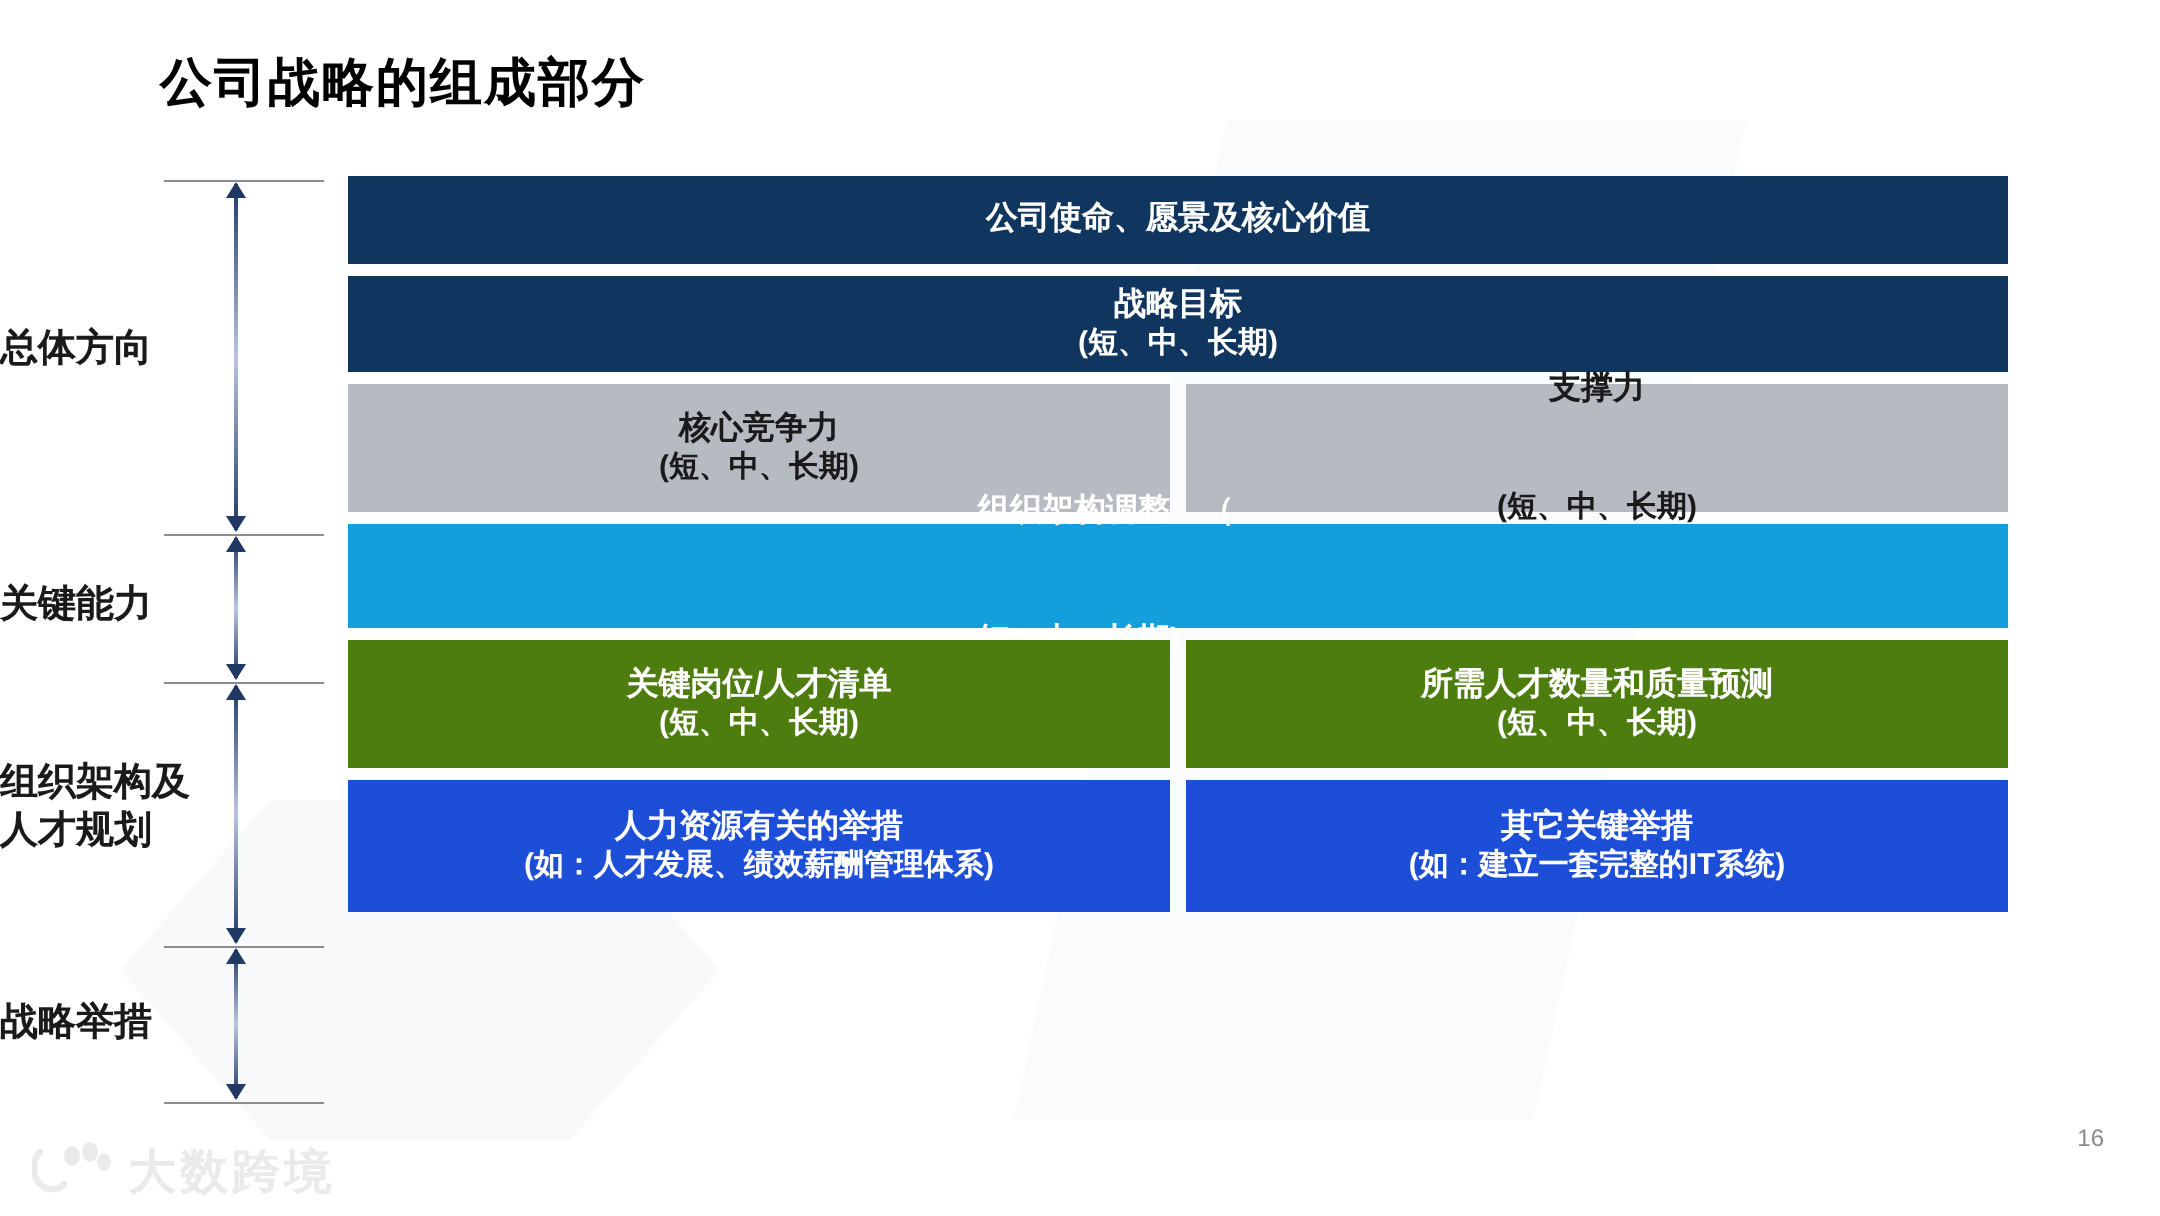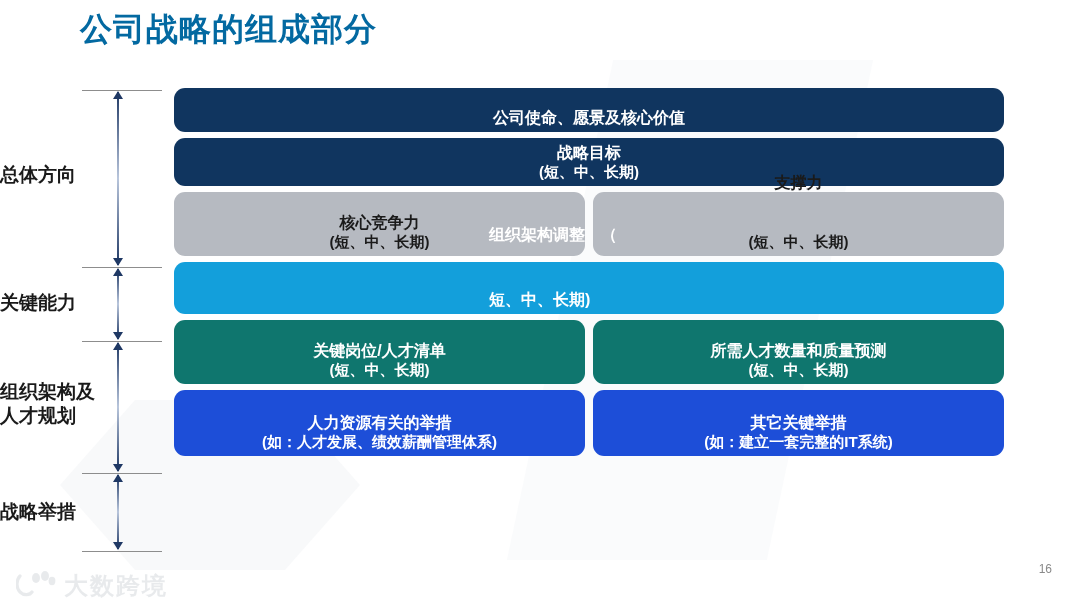--- a/index.html
+++ b/index.html
@@ -16,24 +16,24 @@
     width: 1080px;
     height: 608px;
     background: #ffffff;
     overflow: hidden;
   }
 
   
   #page-title {
     position: absolute;
     left: 80px;
-    top: 8px;
-    font-size: 32px;
-    font-weight: bold;
-    color: #0369a1;
+    top: 24px;
+    font-size: 26px;
+    font-weight: bold;
+    color: #000000;
     letter-spacing: 1px;
     white-space: nowrap;
   }
 
   
   .wm-shape {
     position: absolute;
     opacity: 0.055;
     background: #7a8ba0;
   }
@@ -113,41 +113,40 @@
   .row {
     display: flex;
     width: 100%;
     margin-bottom: 6px;
   }
   .cell {
     box-sizing: border-box;
     display: flex;
     flex-direction: column;
     align-items: center;
-    justify-content: flex-end;
+    justify-content: center;
     text-align: center;
     color: #ffffff;
     line-height: 1.25;
     padding: 4px 8px;
-    border-radius: 11px;
   }
   .cell .t1 {
     font-size: 16px;
     font-weight: bold;
   }
   .cell .t2 {
     font-size: 15px;
     font-weight: bold;
   }
   .gap { width: 8px; flex: 0 0 8px; }
 
   .navy   { background: #10355f; }
   .gray   { background: #b6bac1; color: #1a1a1a; }
   .ltblue { background: #139fdb; }
-  .blue   { background: #0f766e; }
+  .blue   { background: #4d7c0f; }
   .green  { background: #1d4ed8; }
 
   .h-44 { height: 44px; }
   .h-60 { height: 60px; }
   .h-48 { height: 48px; }
   .h-64 { height: 64px; }
   .h-52 { height: 52px; gap: 45px; }
   .h-66 { height: 66px; }
 
   

